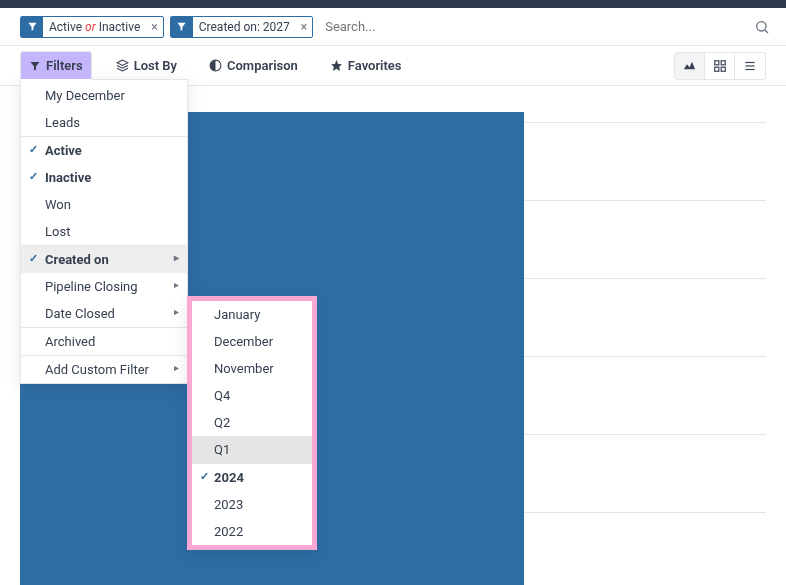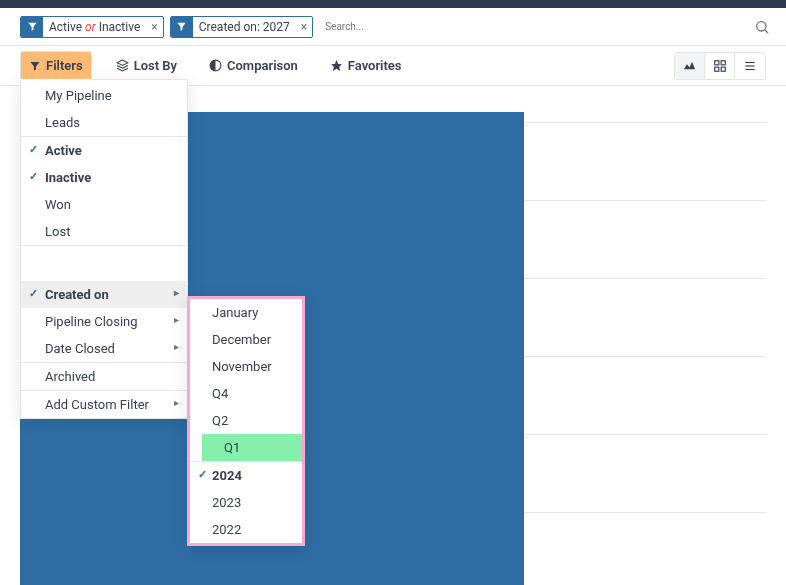--- a/index.html
+++ b/index.html
@@ -59,21 +59,21 @@
     }
     .chip-close {
       padding: 0 5px;
       color: #6b7280;
       cursor: pointer;
     }
     .search-input {
       border: none;
       outline: none;
       flex: 1;
-      font-size: 10px;
+      font-size: 13px;
       padding: 4px 6px;
       color: #6b7280;
     }
     .search-mag {
       color: #6b7280;
       padding: 4px;
     }
     .toolbar {
       height: 40px;
       display: flex;
@@ -87,21 +87,21 @@
       align-items: center;
       gap: 5px;
       padding: 6px 8px;
       color: #374151;
       cursor: pointer;
       font-weight: 600;
     }
     .tb-btn.filters {
       border: 1px solid #e5e5e5;
       border-bottom-color: #fff;
-      background: #fdba74;
+      background: #c4b5fd;
       border-radius: 3px 3px 0 0;
       position: relative;
       z-index: 20;
     }
     .tb-spacer {
       flex: 1;
     }
     .view-icons {
       display: flex;
       gap: 0;
@@ -177,34 +177,33 @@
       font-size: 10px;
     }
     .dd-sep {
       height: 1px;
       background: #e5e5e5;
       margin: 0;
     }
     .dd-item.highlight {
       background: #eeeeee;
       font-weight: 700;
-      margin-top: 35px;
     }
     .submenu {
       position: absolute;
       left: 167px;
       top: 216px;
-      width: 118px;
+      width: 130px;
       background: #fff;
-      border: 3px solid #f9a8d4;
+      border: 5px solid #f9a8d4;
       box-shadow: 0 4px 16px rgba(0,0,0,0.10);
       z-index: 16;
     }
     .submenu .dd-item { padding-left: 22px; }
-    .submenu .dd-item.hover { background: #86efac; margin-left: 12px; }
+    .submenu .dd-item.hover { background: #e5e5e5; }
     svg { display: block; }
   </style>
 </head>
 <body>
 
 <div class="topbar"></div>
 
 <div class="searchbar">
   <div class="chip">
     <span class="chip-icon">
@@ -295,21 +294,21 @@
   <div class="gridline" style="top:114px"></div>
   <div class="gridline" style="top:192px"></div>
   <div class="gridline" style="top:270px"></div>
   <div class="gridline" style="top:348px"></div>
   <div class="gridline" style="top:426px"></div>
   <div class="chart-area"></div>
 </div>
 
 <div class="dropdown-abs">
   <div class="dropdown">
-    <div class="dd-item header-gap">My Pipeline</div>
+    <div class="dd-item header-gap">My December</div>
     <div class="dd-item">Leads</div>
     <div class="dd-sep"></div>
     <div class="dd-item checked">Active</div>
     <div class="dd-item checked">Inactive</div>
     <div class="dd-item">Won</div>
     <div class="dd-item">Lost</div>
     <div class="dd-sep"></div>
     <div class="dd-item checked highlight">
       <span>Created on</span><span class="caret">▸</span>
     </div>

